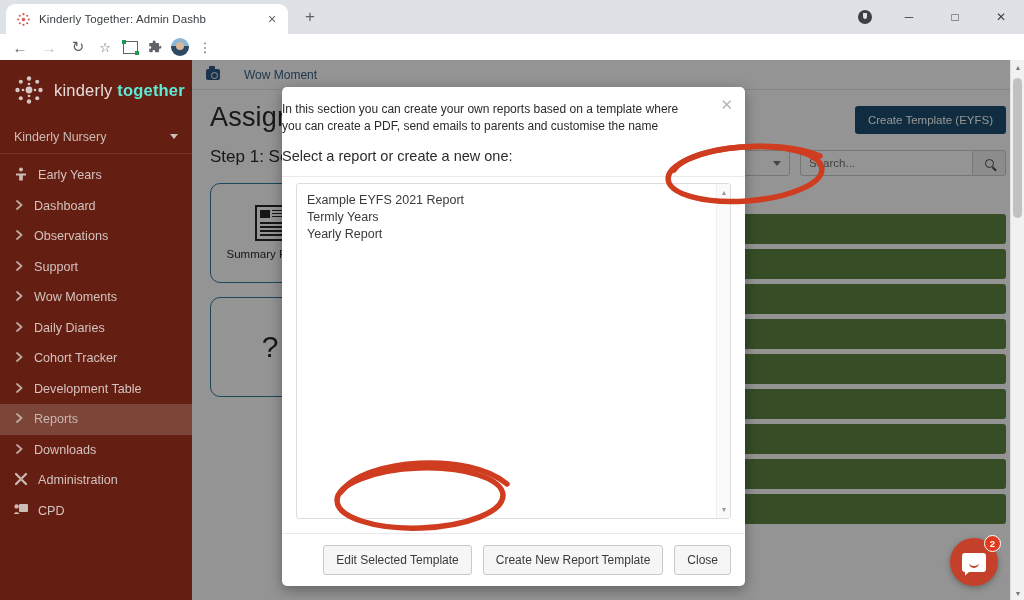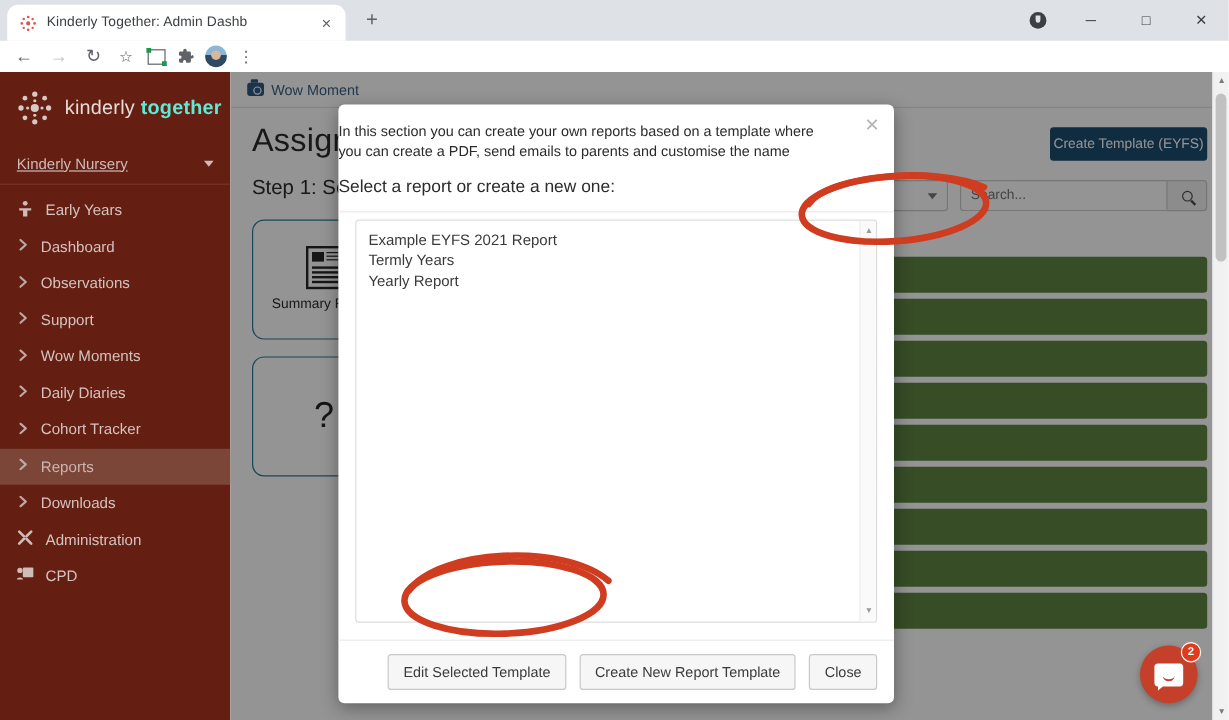--- a/index.html
+++ b/index.html
@@ -139,21 +139,20 @@
   .brand-mark { width: 34px; height: 34px; position: relative; flex:0 0 34px;}
   .brand-text { font-size: 16.5px; color: #e6dcd9; letter-spacing: .2px; }
   .brand-text b { color: #5eead4; font-weight: 700; }
 
   .nursery-row {
     height: 34px; display: flex; align-items: center;
     justify-content: space-between;
     padding: 0 14px 0 14px; font-size: 12.5px; color: #cdbcb7;
     border-bottom: 1px solid #7a3424;
     cursor: pointer;
-    text-decoration: underline;
   }
   .caret-down {
     width: 0; height: 0; border-left: 4.5px solid transparent;
     border-right: 4.5px solid transparent; border-top: 5px solid #cdbcb7;
   }
 
   .nav { padding-top: 6px; }
   .nav-item {
     height: 30.5px; display: flex; align-items: center;
     gap: 10px; padding-left: 14px; font-size: 12.6px;
@@ -178,21 +177,21 @@
   
   .content {
     position: absolute; left: 192px; top: 0;
     width: 832px; height: 540px; background: #ffffff;
   }
   .topbar {
     height: 30px; border-bottom: 1px solid #e4e4e4;
     display: flex; align-items: center; padding-left: 14px;
   }
   .wow-link {
-    display: flex; align-items: center; gap: 6px;
+    display: flex; align-items: center; gap: 24px;
     font-size: 12px; color: #3a6186; cursor: pointer;
   }
   .cam-icon {
     width: 14px; height: 11px; background: #2f5a86;
     border-radius: 2px; position: relative;
   }
   .cam-icon::before {
     content:""; position:absolute; top:-3px; left:3px;
     width:6px; height:3px; background:#2f5a86; border-radius:1px 1px 0 0;
   }
@@ -239,21 +238,21 @@
   
   .right-col {
     position: absolute; right: 18px; top: 12px; width: 400px;
   }
   .right-head {
     display: flex; justify-content: flex-end; align-items: center;
     height: 36px;
   }
   .btn-primary {
     background: #1d4d6e; color: #fff; font-size: 11.5px;
-    padding: 8px 3px; border-radius: 3px; border: none;
+    padding: 8px 13px; border-radius: 3px; border: none;
     cursor: pointer;
   }
   .filters {
     display: flex; align-items: center; gap: 10px;
     justify-content: flex-end; margin-top: 12px;
   }
   .select-box {
     width: 104px; height: 26px; border: 1px solid #ccc;
     border-radius: 3px; background: #fff; display: flex;
     align-items: center; justify-content: flex-end; padding-right: 8px;
@@ -524,20 +523,26 @@
                 <path d="M1 1 L5.5 5 L1 9" fill="none" stroke="#bda8a3" stroke-width="1.8" stroke-linecap="round" stroke-linejoin="round"></path>
               </svg></span>
             <span>Daily Diaries</span>
           </div>
           <div class="nav-item">
             <span class="chev"><svg width="7" height="10" viewBox="0 0 7 10">
                 <path d="M1 1 L5.5 5 L1 9" fill="none" stroke="#bda8a3" stroke-width="1.8" stroke-linecap="round" stroke-linejoin="round"></path>
               </svg></span>
             <span>Cohort Tracker</span>
           </div>
+          <div class="nav-item">
+            <span class="chev"><svg width="7" height="10" viewBox="0 0 7 10">
+                <path d="M1 1 L5.5 5 L1 9" fill="none" stroke="#bda8a3" stroke-width="1.8" stroke-linecap="round" stroke-linejoin="round"></path>
+              </svg></span>
+            <span>Development Table</span>
+          </div>
           <div class="nav-item active">
             <span class="chev"><svg width="7" height="10" viewBox="0 0 7 10">
                 <path d="M1 1 L5.5 5 L1 9" fill="none" stroke="#bda8a3" stroke-width="1.8" stroke-linecap="round" stroke-linejoin="round"></path>
               </svg></span>
             <span>Reports</span>
           </div>
           <div class="nav-item">
             <span class="chev"><svg width="7" height="10" viewBox="0 0 7 10">
                 <path d="M1 1 L5.5 5 L1 9" fill="none" stroke="#bda8a3" stroke-width="1.8" stroke-linecap="round" stroke-linejoin="round"></path>
               </svg></span>

